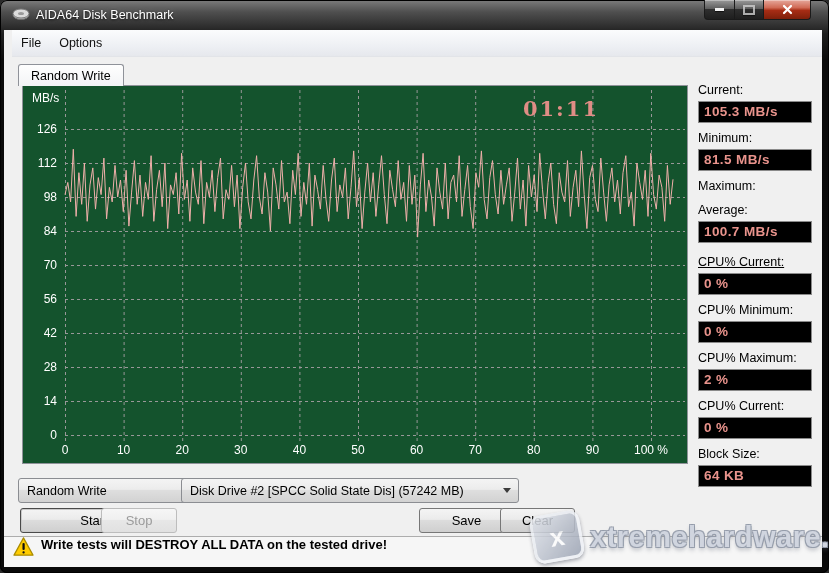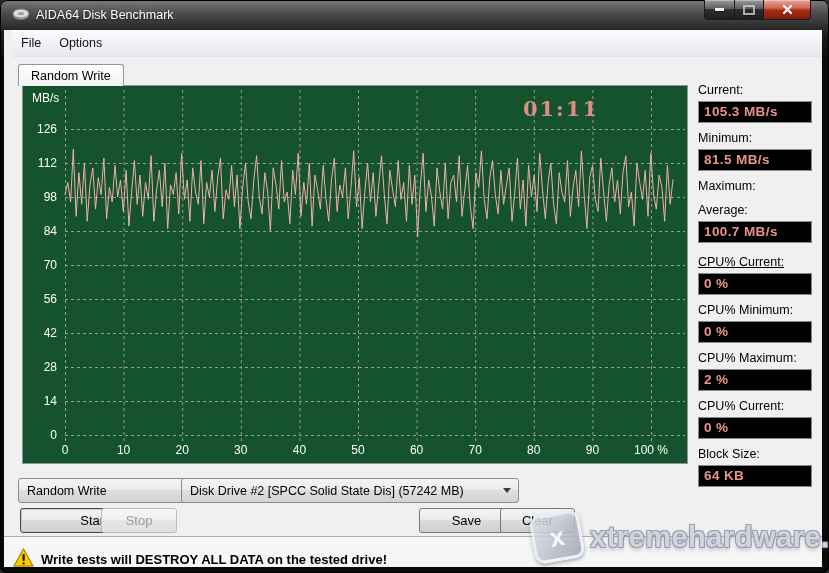--- a/index.html
+++ b/index.html
@@ -34,21 +34,21 @@
   .stat-row.gap{margin-top:12px;text-decoration:underline;}
   .stat-label{font-size:12.5px;color:#000;height:16px;margin-bottom:2px;}
   .stat-value{height:20px;line-height:20px;background:#000;border:1px solid #8a8a8a;padding-left:5px;font-size:13.5px;font-weight:bold;letter-spacing:.4px;color:#e9938c;}
   
   .combo{position:absolute;height:23px;background:linear-gradient(#f4f4f4,#ececec 45%,#dedede 50%,#d2d2d2);border:1px solid #8b8d92;border-radius:3px;font-size:12.5px;display:flex;align-items:center;padding:0 22px 0 8px;white-space:nowrap;overflow:hidden;}
   .combo .arrow{position:absolute;right:7px;top:9px;width:0;height:0;border-left:4px solid transparent;border-right:4px solid transparent;border-top:5px solid #3c3c3c;}
   .btn{position:absolute;height:23px;border-radius:3px;font-size:13px;display:flex;align-items:center;justify-content:center;background:linear-gradient(#f4f4f4,#ebebeb 45%,#dcdcdc 50%,#cfcfcf);border:1px solid #777;color:#000;}
   .btn.default{border-color:#4a4a4a;box-shadow:0 0 0 1px #c9c9c9 inset;}
   .btn.disabled{color:#9b9b9b;border-color:#bdbdbd;background:linear-gradient(#f6f6f6,#f0f0f0 45%,#e7e7e7 50%,#e1e1e1);}
   
-  .statusbar{position:absolute;left:0;right:0;top:506px;bottom:0;background:#f6f6f6;border-top:1px solid #adadad;display:flex;align-items:flex-end;}
+  .statusbar{position:absolute;left:0;right:0;top:506px;bottom:0;background:#f6f6f6;border-top:1px solid #adadad;display:flex;align-items:flex-start;}
   .warn-icon{margin:0 7px 0 9px;}
   .status-text{font-size:13px;font-weight:bold;color:#000;}
   
   .watermark{position:absolute;left:528px;top:483px;display:flex;align-items:center;z-index:5;pointer-events:none;}
   .wm-logo{width:44px;height:42px;border-radius:10px;background:linear-gradient(135deg,#dfe3ea,#9aa2b2);border:3px solid rgba(245,247,250,.85);box-shadow:0 2px 4px rgba(90,95,110,.6);transform:rotate(-10deg);display:flex;align-items:center;justify-content:center;color:rgba(255,255,255,.95);font-size:26px;font-weight:bold;opacity:.85;}
   .wm-text{margin-left:8px;font-size:29px;font-weight:bold;letter-spacing:.5px;color:rgba(226,230,238,.78);text-shadow:-1px -1px 0 rgba(148,155,170,.9),1px -1px 0 rgba(148,155,170,.9),-1px 1px 0 rgba(148,155,170,.9),1px 1px 0 rgba(148,155,170,.9),0 3px 4px rgba(100,106,122,.45);}
 </style>
 </head>
 <body>
 

